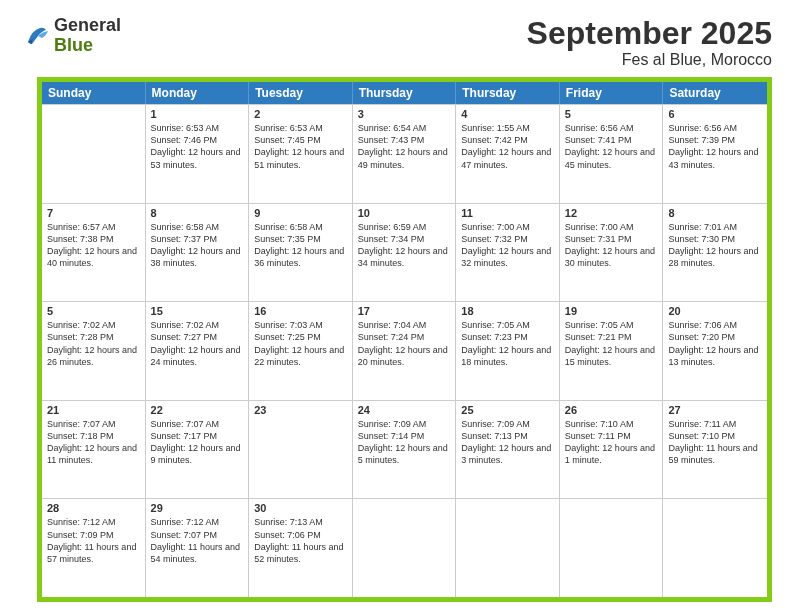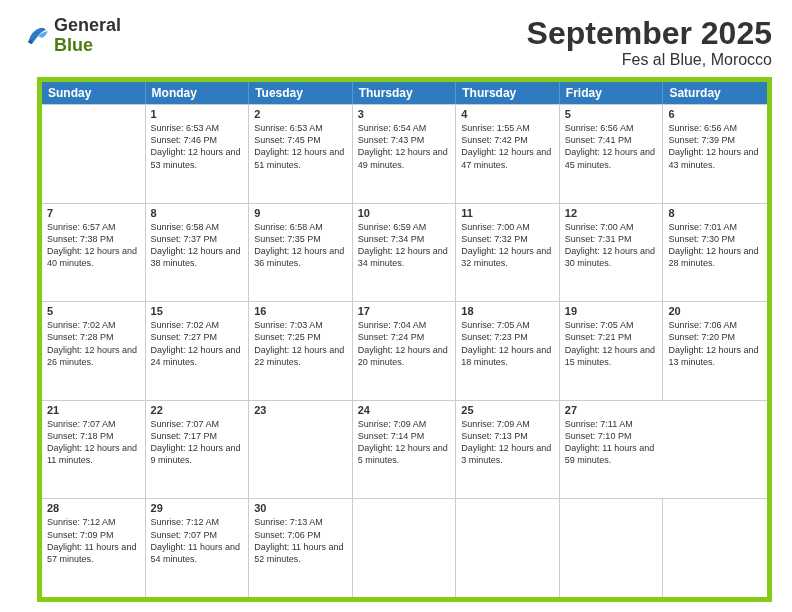--- a/index.html
+++ b/index.html
@@ -288,20 +288,26 @@
 Sunset: 7:14 PM
 Daylight: 12 hours and 5 minutes.</div>
           </div>
           <div class="cal-cell">
             <div class="cell-day">25</div>
             <div class="cell-info" style="white-space: pre-line;">Sunrise: 7:09 AM
 Sunset: 7:13 PM
 Daylight: 12 hours and 3 minutes.</div>
           </div>
           <div class="cal-cell">
+            <div class="cell-day">26</div>
+            <div class="cell-info" style="white-space: pre-line;">Sunrise: 7:10 AM
+Sunset: 7:11 PM
+Daylight: 12 hours and 1 minute.</div>
+          </div>
+          <div class="cal-cell">
             <div class="cell-day">27</div>
             <div class="cell-info" style="white-space: pre-line;">Sunrise: 7:11 AM
 Sunset: 7:10 PM
 Daylight: 11 hours and 59 minutes.</div>
           </div>
         </div>
         <div class="cal-row">
           <div class="cal-cell">
             <div class="cell-day">28</div>
             <div class="cell-info" style="white-space: pre-line;">Sunrise: 7:12 AM

